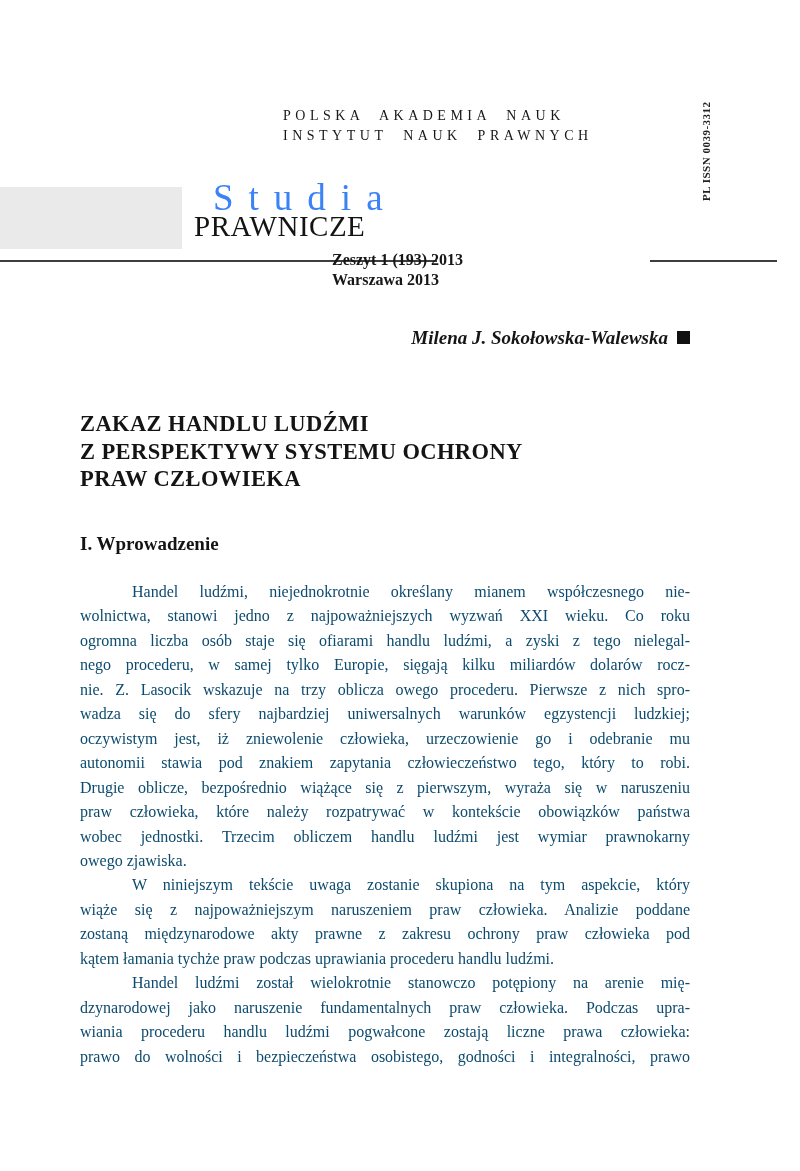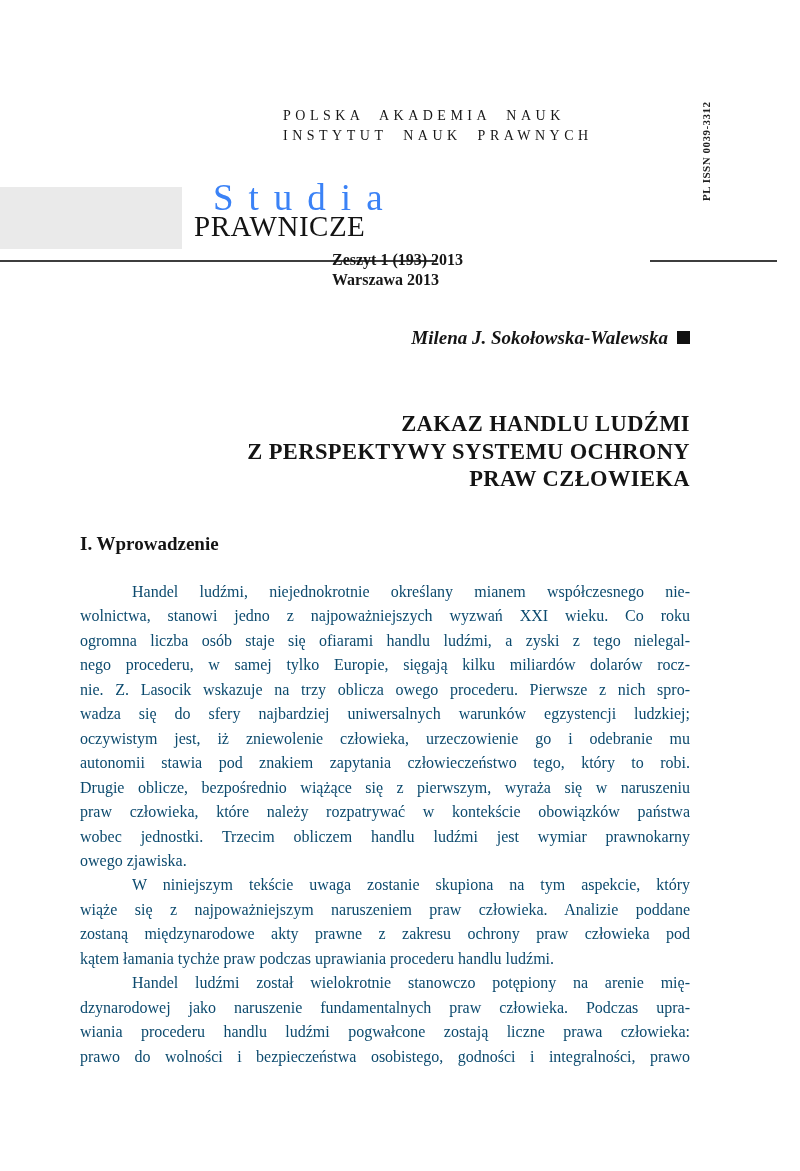--- a/index.html
+++ b/index.html
@@ -89,21 +89,21 @@
   .author-square {
     display: inline-block;
     width: 13px; height: 13px;
     background: #111;
     margin-left: 9px;
   }
   .article-title {
     position: absolute;
     left: 80px; top: 410px;
     width: 610px;
-    text-align: right;
+    text-align: left;
     font-size: 22.5px;
     font-weight: bold;
     line-height: 27.5px;
     letter-spacing: 0.4px;
     color: #141414;
   }
   .section-heading {
     position: absolute;
     left: 80px; top: 533px;
     font-size: 19px;

